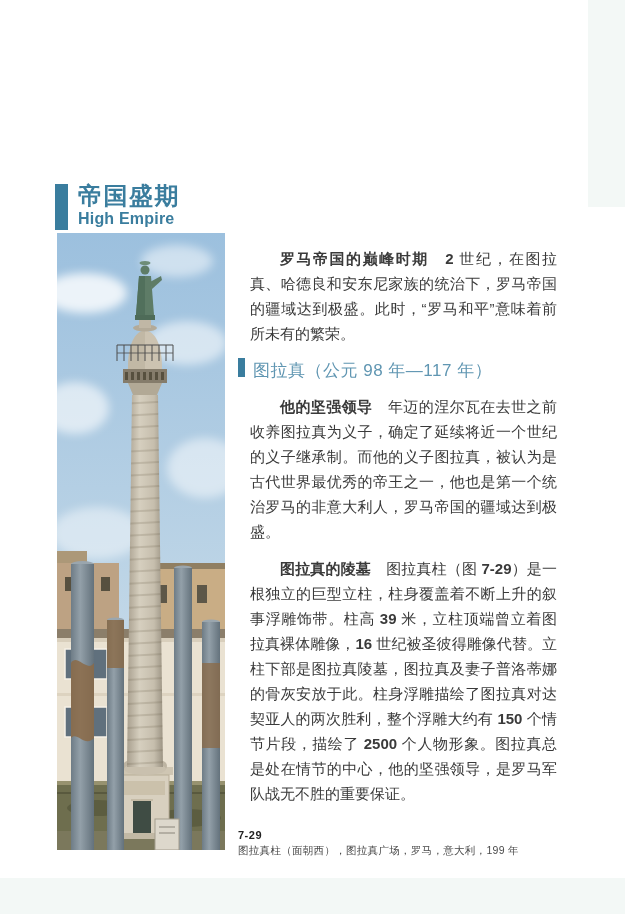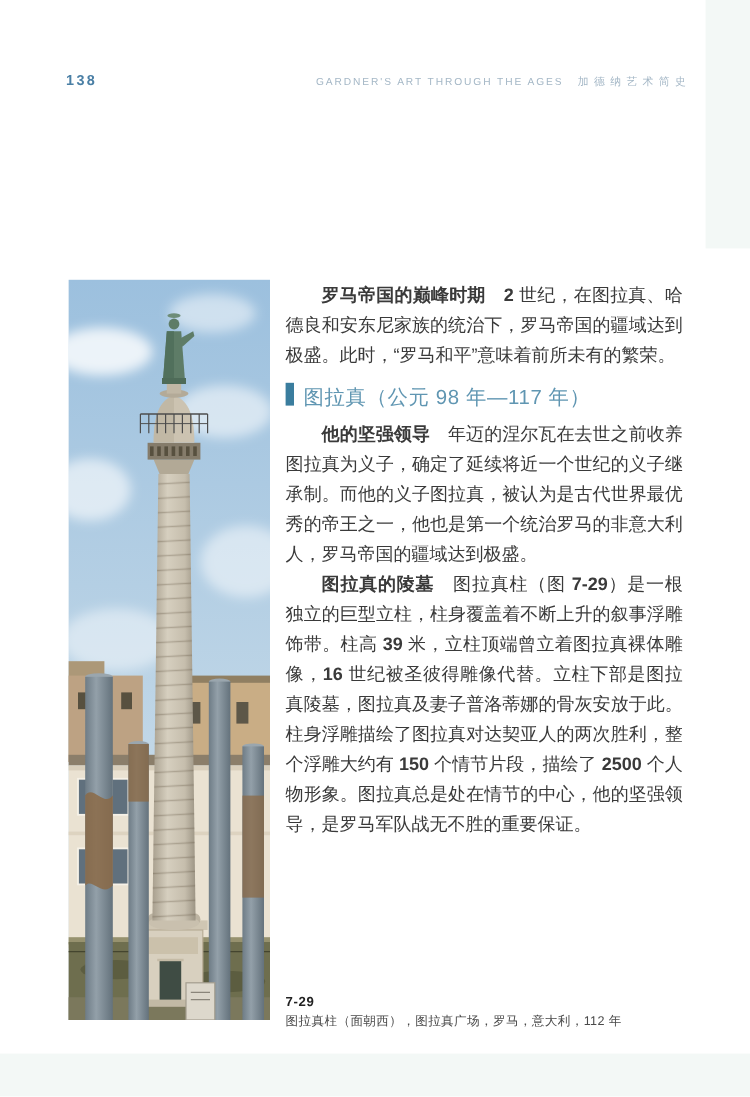--- a/index.html
+++ b/index.html
@@ -17,47 +17,47 @@
   .section-heading{position:absolute;left:55px;top:184px;display:flex;gap:10px;}
   .sec-bar{width:13px;height:46px;background:#3a7d9e;flex:0 0 auto;}
   .sec-zh{font-size:24px;font-weight:bold;color:#3a7d9e;line-height:1.02;letter-spacing:1.5px;}
   .sec-en{font-size:16px;font-weight:bold;color:#3a7d9e;margin-top:2px;letter-spacing:0.2px;}
 
   .photo{position:absolute;left:57px;top:233px;width:168px;height:617px;margin:0;}
   .photo svg{display:block;}
 
   .text-col{position:absolute;left:238px;top:234px;width:331px;font-size:15px;line-height:25px;
         color:#3a3a3a;text-align:justify;}
-  .text-col p{margin:0;text-indent:2em;}
+  .text-col p{margin:12px;text-indent:2em;}
   .b{font-weight:bold;}
 
   .subheading{display:flex;align-items:flex-start;gap:8px;margin:10px 0 7px 0;height:24px;}
   .sub-bar{width:7px;height:19px;background:#3a7d9e;flex:0 0 auto;}
   .sub-text{font-size:17px;color:#6096b2;letter-spacing:0.5px;white-space:nowrap;}
 
   .caption{position:absolute;left:238px;top:829px;width:340px;}
   .cap-label{font-size:11px;font-weight:bold;color:#222222;letter-spacing:0.5px;}
   .cap-text{font-size:10.5px;color:#4a4a4a;margin-top:3px;letter-spacing:0.3px;}
 </style>
 </head>
 <body>
 
 <div class="page">
 
   <div class="strip-right"></div>
   <div class="strip-bottom"></div>
 
-  <header class="running-header">
-    <span class="page-num">138</span>
-    <span class="rh">
-      <span>GARDNER'S ART THROUGH THE AGES</span>
-      <span class="rh-zh">加德纳艺术简史</span>
-    </span>
-  </header>
-
+
+  <div class="section-heading">
+    <div class="sec-bar"></div>
+    <div>
+      <div class="sec-zh">帝国盛期</div>
+      <div class="sec-en">High Empire</div>
+    </div>
+  </div>
 
   <figure class="photo">
     <svg viewBox="0 0 168 617" width="168" height="617">
       <defs>
         <linearGradient id="sky" x1="0" y1="0" x2="0" y2="1">
           <stop offset="0" stop-color="#9cc0de"></stop>
           <stop offset="0.55" stop-color="#bcd4e6"></stop>
           <stop offset="1" stop-color="#d8e4ec"></stop>
         </linearGradient>
         <linearGradient id="shaftg" x1="0" y1="0" x2="1" y2="0">
@@ -208,16 +208,16 @@
     <div class="subheading">
       <span class="sub-bar"></span>
       <span class="sub-text">图拉真（公元 98 年—117 年）</span>
     </div>
     <p><span class="b">他的坚强领导</span><span>　年迈的涅尔瓦在去世之前收养图拉真为义子，确定了延续将近一个世纪的义子继承制。而他的义子图拉真，被认为是古代世界最优秀的帝王之一，他也是第一个统治罗马的非意大利人，罗马帝国的疆域达到极盛。</span></p>
     <p><span class="b">图拉真的陵墓</span><span>　图拉真柱（图 </span><span class="b">7-29</span><span>）是一根独立的巨型立柱，柱身覆盖着不断上升的叙事浮雕饰带。柱高 </span><span class="b">39</span><span> 米，立柱顶端曾立着图拉真裸体雕像，</span><span class="b">16</span><span> 世纪被圣彼得雕像代替。立柱下部是图拉真陵墓，图拉真及妻子普洛蒂娜的骨灰安放于此。柱身浮雕描绘了图拉真对达契亚人的两次胜利，整个浮雕大约有 </span><span class="b">150</span><span> 个情节片段，描绘了 </span><span class="b">2500</span><span> 个人物形象。图拉真总是处在情节的中心，他的坚强领导，是罗马军队战无不胜的重要保证。</span></p>
   </div>
 
   <figcaption class="caption">
     <div class="cap-label">7-29</div>
-    <div class="cap-text">图拉真柱（面朝西），图拉真广场，罗马，意大利，112 年</div>
+    <div class="cap-text">图拉真柱（面朝西），图拉真广场，罗马，意大利，199 年</div>
   </figcaption>
 
 </div>
 
 </body></html>

